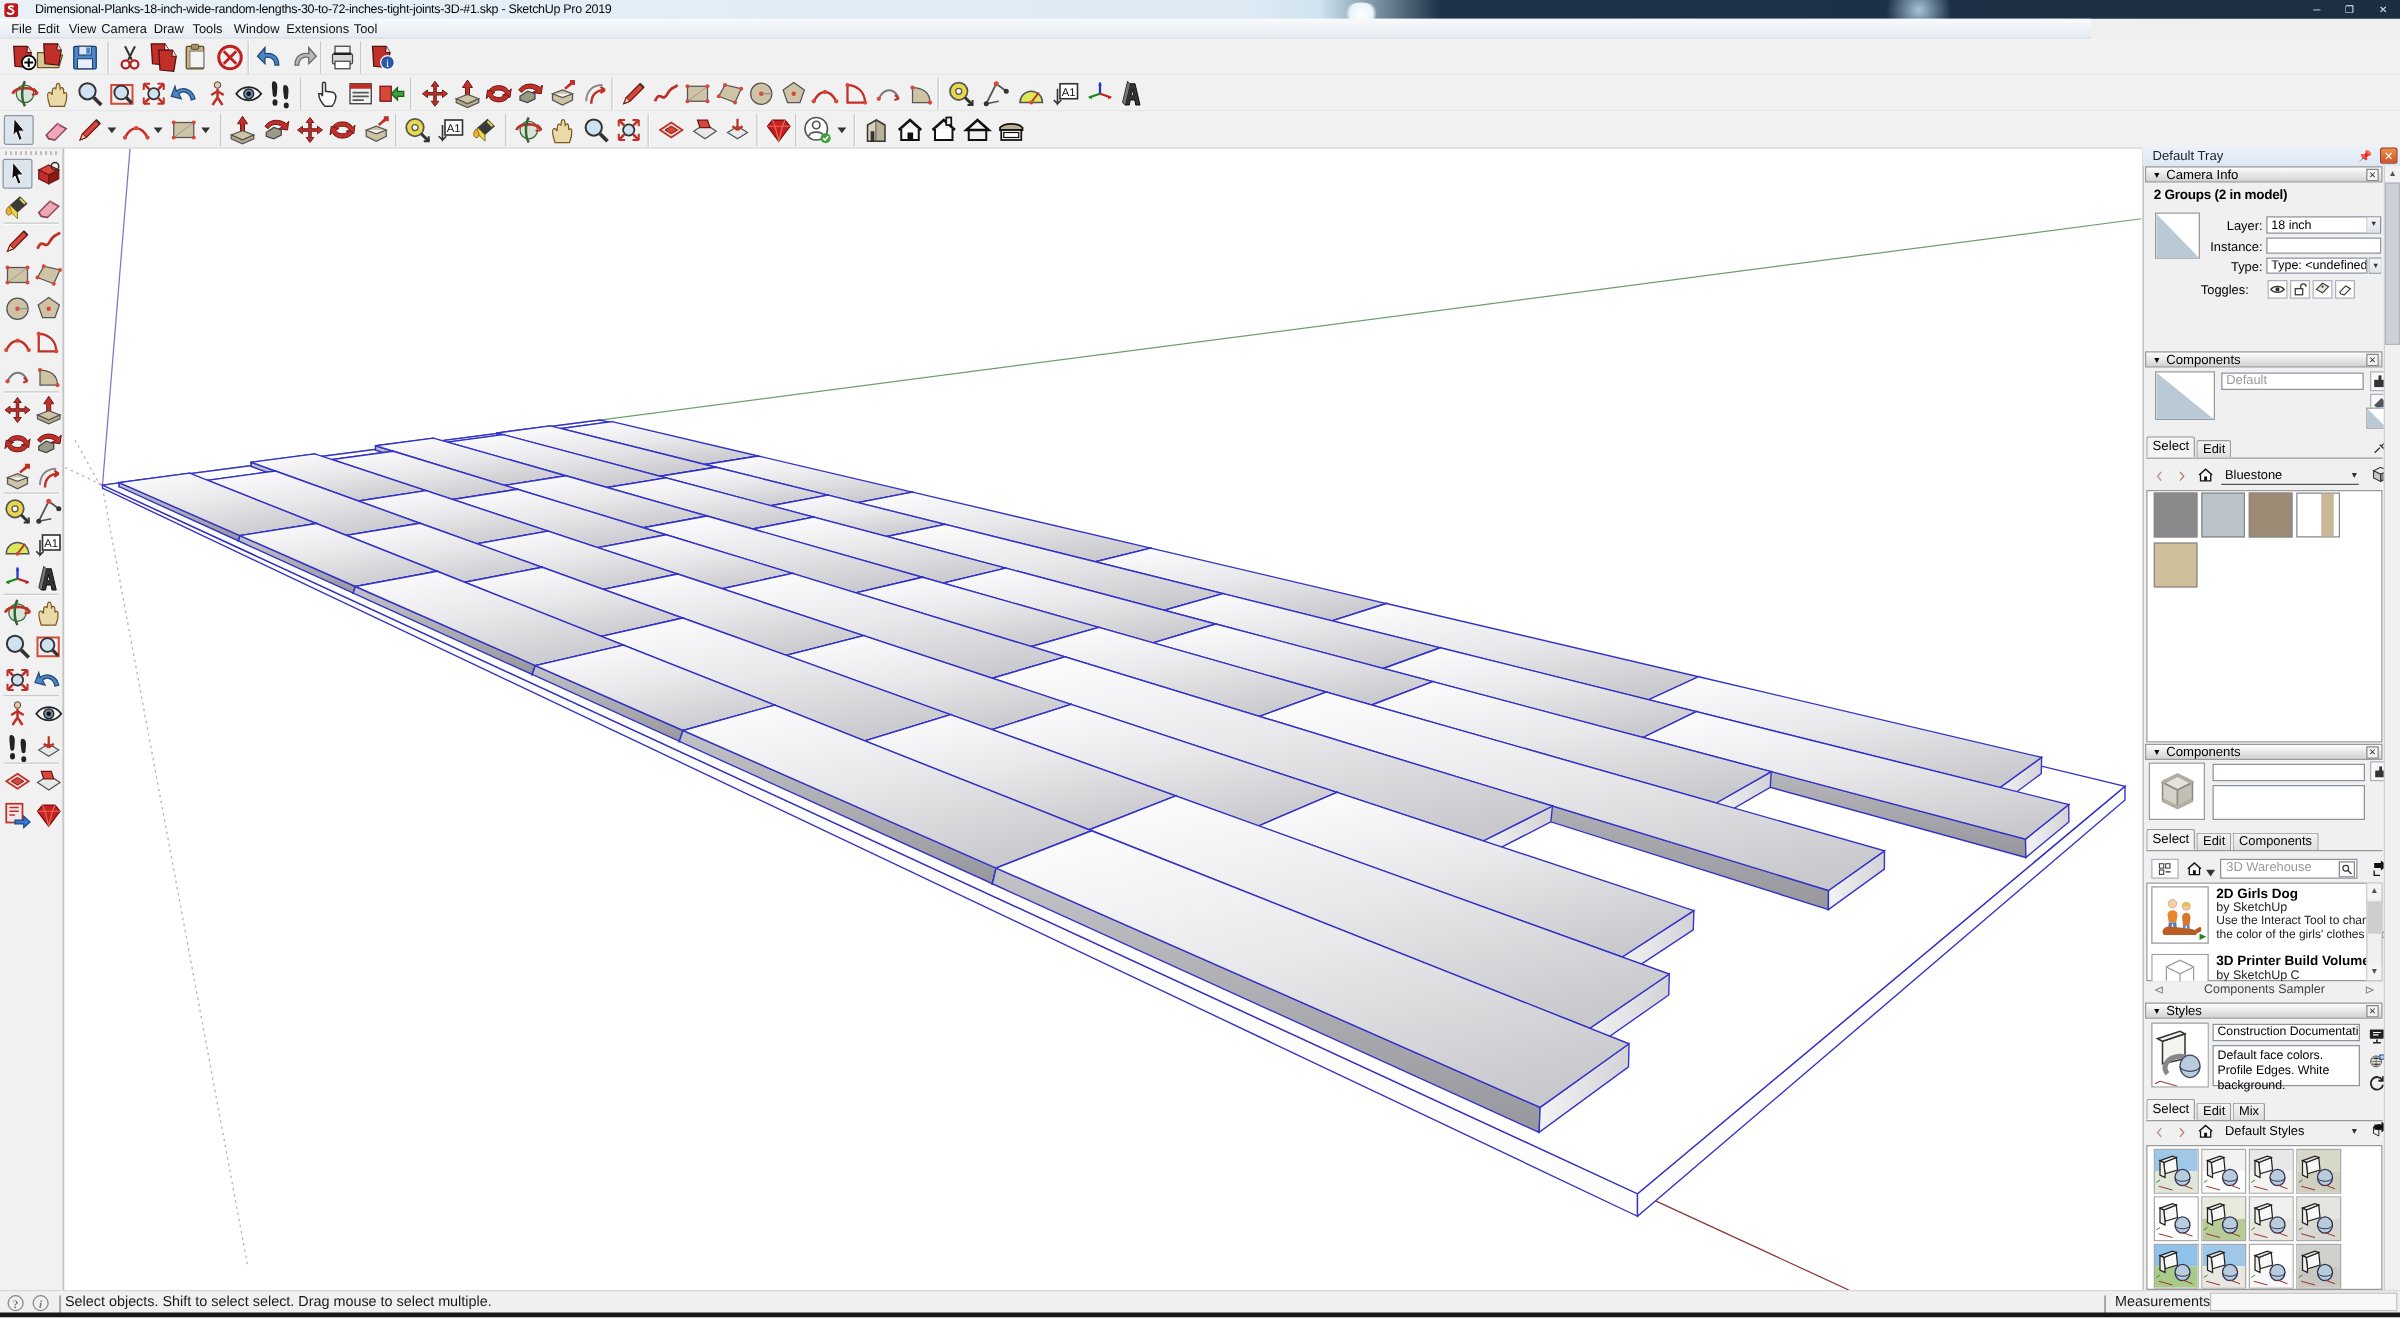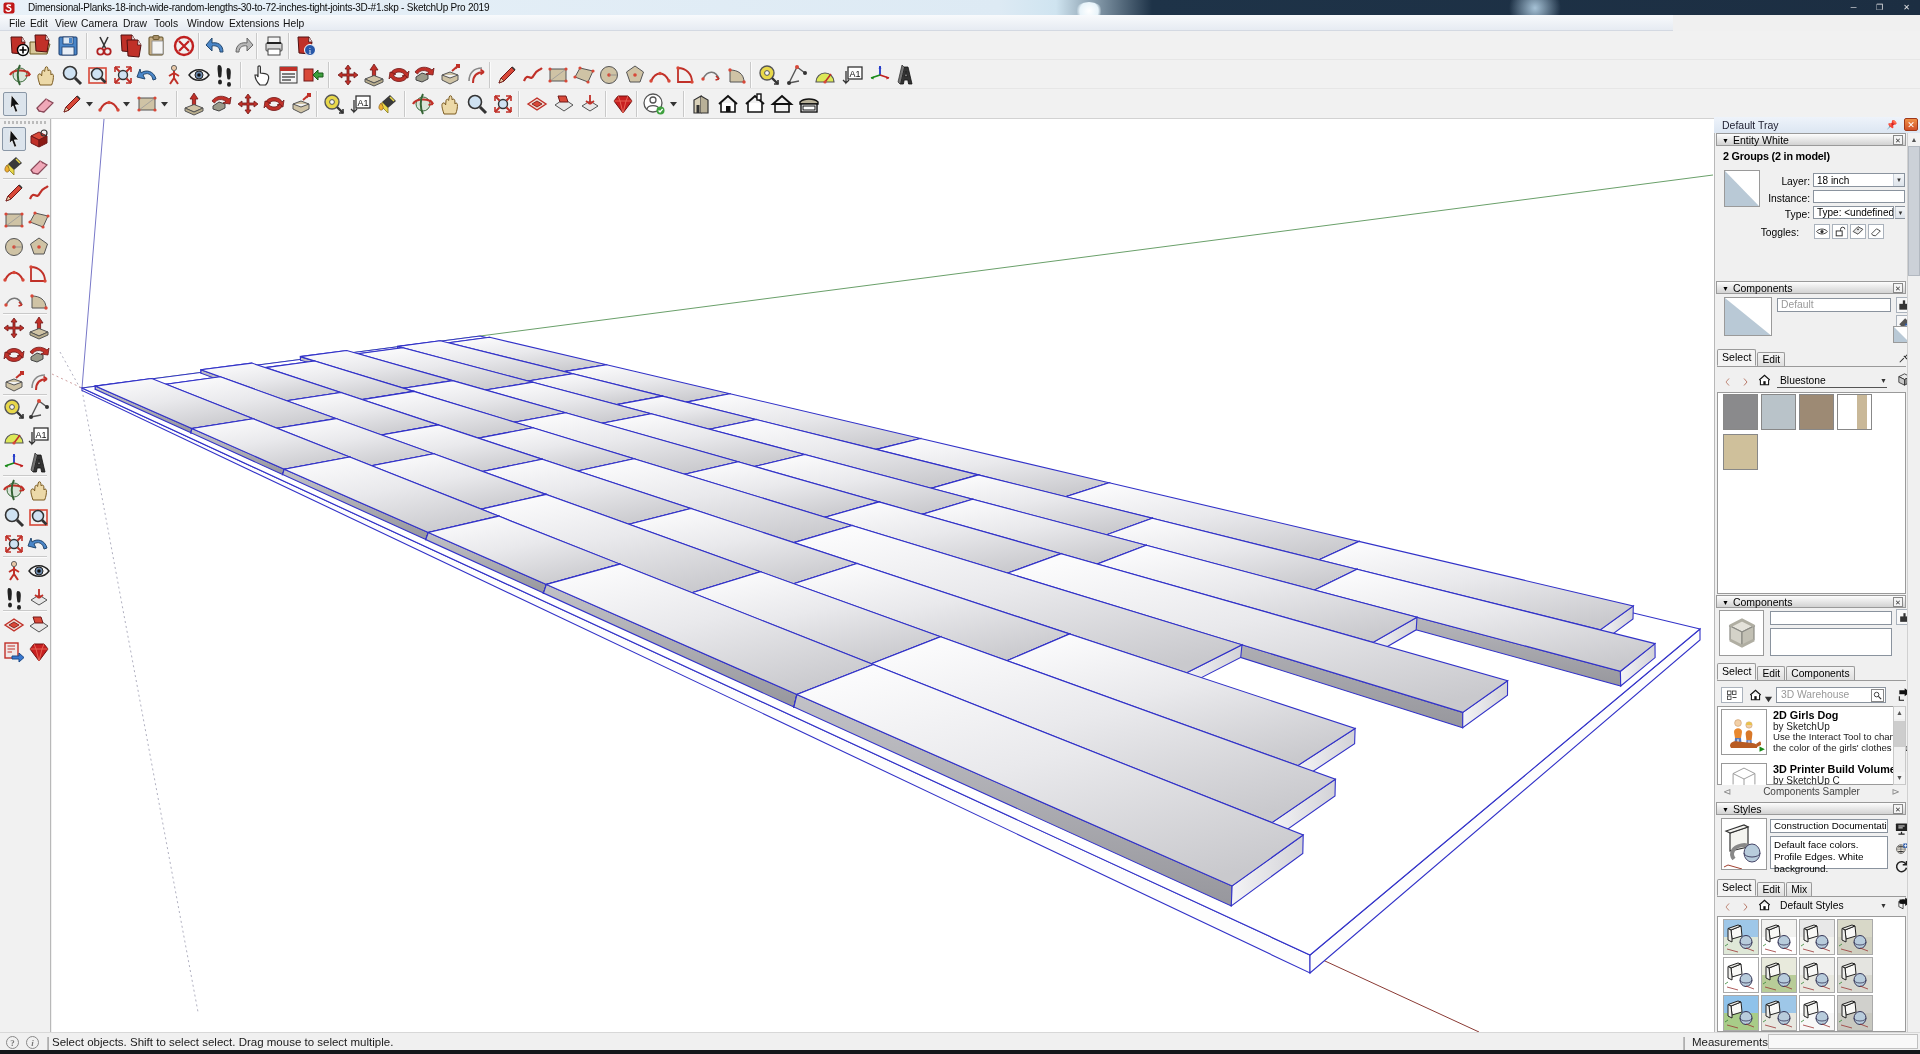--- a/index.html
+++ b/index.html
@@ -83,21 +83,21 @@
 
 <div id="menubar">
 <span style="left:9px">File</span>
     <span style="left:30px">Edit</span>
     <span style="left:55px">View</span>
     <span style="left:81px">Camera</span>
     <span style="left:123px">Draw</span>
     <span style="left:154px">Tools</span>
     <span style="left:187px">Window</span>
     <span style="left:229px">Extensions</span>
-    <span style="left:283px">Help</span>
+    <span style="left:283px">Tool</span>
 </div>
 
 <div id="tbars">
 <div class="tbrow" style="top:0;height:29px"></div>
 <div class="tbrow" style="top:29px;height:29px"></div>
 <div class="tbrow" style="top:58px;height:30px;border-bottom:none"></div>
 </div>
 <div class="tb" style="left:6px;top:34px;width:24px;height:24px">
     <svg viewBox="0 0 24 24" width="24" height="24">
       <path transform="translate(0,0)" d="M5 3 L16 3 L19 8 L17 20 L6 19 Z" fill="#c03028" stroke="#501010" stroke-width="1"></path>
@@ -1133,21 +1133,21 @@
 <polygon points="873.3,664.6 796.9,694.5 793.9,707.0 870.7,676.5" fill="url(#eg)" stroke="#3232c8" stroke-width="1.1"></polygon>
 <polygon points="619.8,564.1 873.3,664.6 796.9,694.5 546.4,584.4" fill="url(#pg)" stroke="#3232c8" stroke-width="1.1"></polygon>
 <polygon points="873.3,664.6 796.9,694.5 793.9,707.0 870.7,676.5" fill="#ccccd0" stroke="#3232c8" stroke-width="1.1"></polygon>
 <polygon points="796.9,694.5 1232.1,885.9 1231.3,905.9 793.9,707.0" fill="url(#sg)" stroke="#3232c8" stroke-width="1.1"></polygon>
 <polygon points="1303.2,835.0 1232.1,885.9 1231.3,905.9 1302.8,853.5" fill="url(#eg)" stroke="#3232c8" stroke-width="1.1"></polygon>
 <polygon points="873.3,664.6 1303.2,835.0 1232.1,885.9 796.9,694.5" fill="url(#pg)" stroke="#3232c8" stroke-width="1.1"></polygon>
 </svg>
 
 <div id="tray"></div>
 <div class="trayhdr"><span>Default Tray</span><span class="pin">📌</span><span class="redx">✕</span></div>
-<div class="shdr" style="top:133px"><span class="tri">▼</span><span class="ht">Entity White</span><span class="hx">✕</span></div>
+<div class="shdr" style="top:133px"><span class="tri">▼</span><span class="ht">Camera Info</span><span class="hx">✕</span></div>
 <div class="ei-groups">2 Groups (2 in model)</div>
 <div class="thumb" style="left:1724px;top:170px;width:36px;height:37px"><svg width="36" height="37" viewBox="0 0 40 40" preserveAspectRatio="none">
       <polygon points="0,0 40,40 0,40" fill="#b9c9d6"></polygon>
     </svg></div>
 <div class="lbl" style="right:110px;top:176px">Layer:</div>
 <div class="combo" style="left:1813px;top:173px;width:92px;height:14px">
     <span>18 inch</span>
     <i>▼</i>
   </div>
 <div class="lbl" style="right:110px;top:192.5px">Instance:</div>

